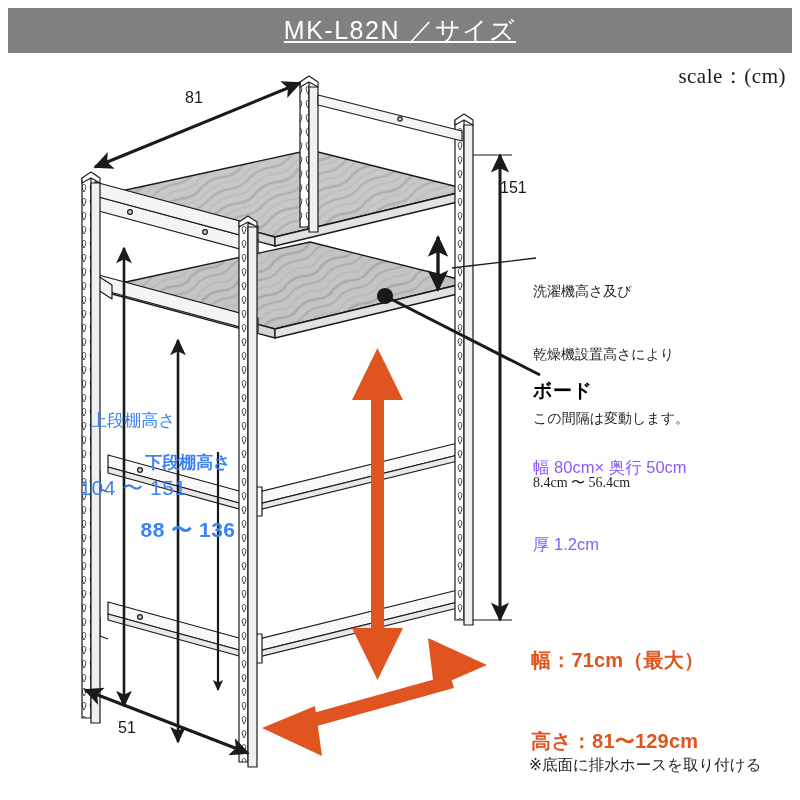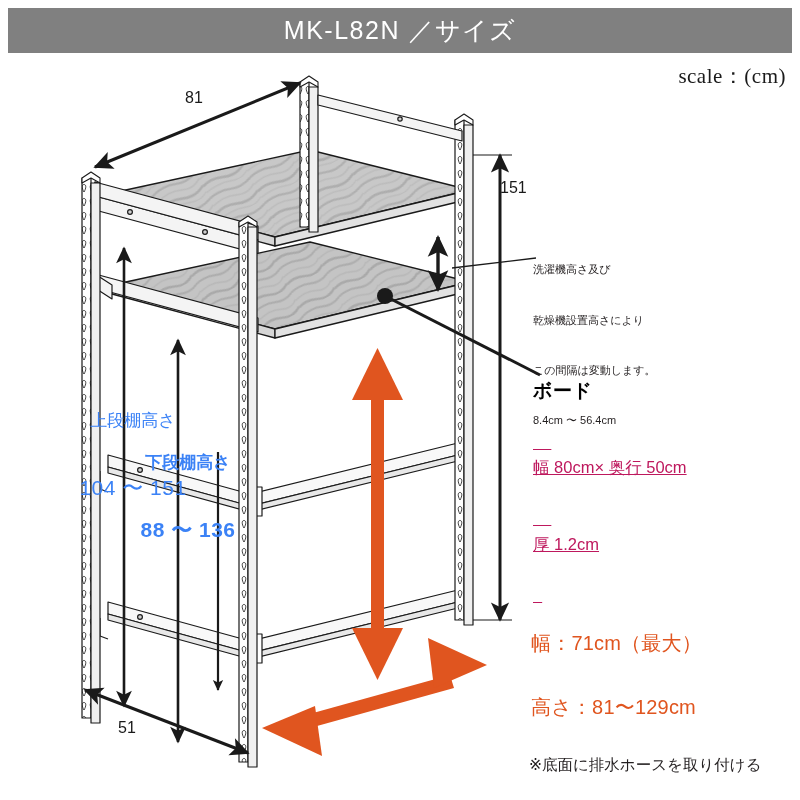--- a/index.html
+++ b/index.html
@@ -33,20 +33,21 @@
     display: flex;
     align-items: center;
     justify-content: center;
   }
   .header-title {
     color: #ffffff;
     font-size: 25px;
     letter-spacing: 1.5px;
     font-weight: 400;
     white-space: pre;
+    text-decoration: underline;
   }
 
   
   .scale-note {
     position: absolute;
     right: 14px;
     top: 62px;
     font-size: 21px;
     letter-spacing: 0.5px;
     color: #1a1a1a;
@@ -77,66 +78,67 @@
     text-align: center;
   }
   .jp-label .num {
     font-size: 21px;
     letter-spacing: 0.5px;
   }
 
   .gap-note {
     position: absolute;
     left: 533px;
-    top: 228px;
-    font-size: 11px;
+    top: 238px;
+    font-size: 14px;
     line-height: 1.52;
     color: #231f20;
     white-space: pre;
+    font-family: Liberation Serif, serif;
   }
 
   .board-title {
     position: absolute;
     left: 533px;
     top: 378px;
     font-size: 19px;
     font-weight: bold;
     letter-spacing: 0.5px;
     color: #000000;
     white-space: pre;
   }
   .board-spec {
     position: absolute;
     left: 533px;
     top: 404px;
     font-size: 16.5px;
     line-height: 1.55;
-    color: #be185d;
-    white-space: pre;
-    text-decoration: underline;
+    color: #8b5cf6;
+    white-space: pre;
   }
 
   .wm-block {
     position: absolute;
     left: 531px;
     top: 594px;
     color: #e0551f;
     white-space: pre;
   }
   .wm-title {
     font-size: 19.5px;
     font-weight: bold;
     letter-spacing: 0.3px;
     line-height: 1.35;
   }
   .wm-line {
     font-size: 20px;
-    font-weight: normal;
+    font-weight: bold;
     letter-spacing: 0.2px;
     line-height: 1.38;
+    margin-top: 17px;
   }
 
   .foot-note {
     position: absolute;
     left: 529px;
     top: 706px;
     font-size: 15.5px;
     line-height: 1.5;
     color: #231f20;
     white-space: pre;

